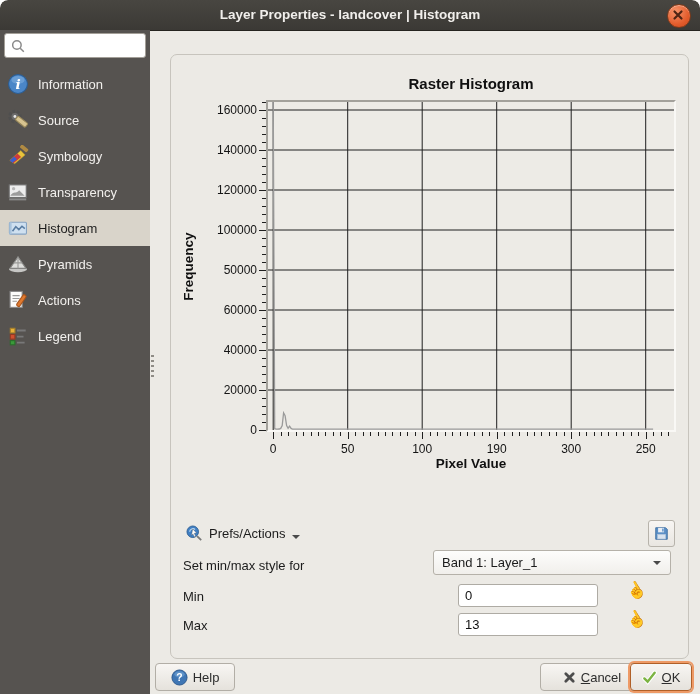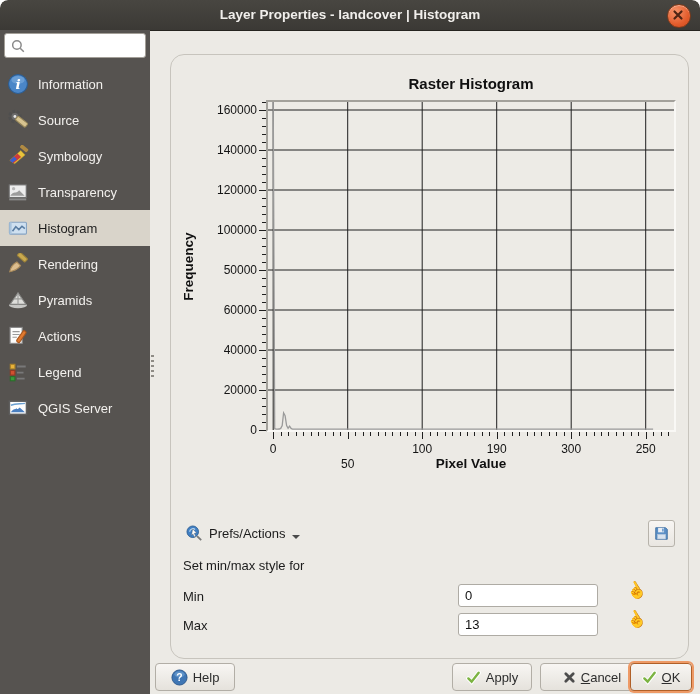--- a/index.html
+++ b/index.html
@@ -23,21 +23,21 @@
     font-size:12px;font-family:inherit;background:transparent;color:#222;}
   .nav{position:absolute;left:0;top:36px;right:0;}
   .nav-item{height:36px;display:flex;align-items:center;gap:9px;padding-left:7px;
     color:#f2f0ed;font-size:13px;cursor:pointer;}
   .nav-item.selected{background:#d9d4ca;color:#1d1d1d;}
   .nico{width:22px;height:22px;flex:0 0 22px;}
   .splitter{position:absolute;left:151px;top:355px;width:3px;height:24px;
     background:repeating-linear-gradient(#8f8c86 0 2px,transparent 2px 5px);}
   
   .frame{position:absolute;left:170px;top:54px;width:519px;height:605px;box-sizing:border-box;
-    border:1px solid #c7c4bd;border-radius:14px;background:#eceae5;}
+    border:1px solid #c7c4bd;border-radius:7px;background:#eceae5;}
   .chart-title{position:absolute;left:95px;top:20px;width:410px;text-align:center;
     font-weight:bold;font-size:15px;color:#101010;}
   .plot-canvas{position:absolute;left:95px;top:45px;width:410px;height:332px;box-sizing:border-box;
     background:#edebe6;border-top:2px solid #a3a19b;border-left:2px solid #a3a19b;
     border-right:2px solid #f9f8f5;border-bottom:2px solid #f9f8f5;}
   .plot-canvas svg{display:block;overflow:hidden;}
   .tick{position:absolute;background:#1f1f1f;}
   .ylab-num{position:absolute;left:0;width:86px;text-align:right;font-size:12px;color:#141414;}
   .xlab-num{position:absolute;width:40px;text-align:center;font-size:12px;color:#141414;}
   .y-axis-label{position:absolute;left:-58px;top:204px;width:150px;text-align:center;
@@ -137,27 +137,20 @@
 
       <div class="nav-item selected">
         <svg class="nico" viewBox="0 0 20 20">
           <rect x="2.2" y="4.8" width="15.5" height="10.8" rx="1" fill="#cfe0f0" stroke="#86a3c2"></rect>
           <rect x="2.2" y="4.8" width="2" height="10.8" fill="#a9c4de"></rect>
           <polyline points="5,13 8,8.8 10.8,11.4 13.6,8.4 16.2,10.6" fill="none" stroke="#5a7da2" stroke-width="1.4"></polyline>
         </svg>
         <span>Histogram</span>
       </div>
 
-      <div class="nav-item">
-        <svg class="nico" viewBox="0 0 20 20">
-          <rect x="9" y="1.5" width="9.5" height="4" rx="1" transform="rotate(42 13.5 4)" fill="#c9a94e" stroke="#99803a"></rect>
-          <path d="M2.5 17 C3.5 11.5 6.5 9.5 9 8.2 L12.3 11.5 C10.5 14 8 16 2.5 17 Z" fill="#dcbd8e" stroke="#a8895a"></path>
-        </svg>
-        <span>Rendering</span>
-      </div>
 
       <div class="nav-item">
         <svg class="nico" viewBox="0 0 20 20">
           <ellipse cx="10" cy="14.8" rx="8.2" ry="2.6" fill="#c6c6c4"></ellipse>
           <path d="M10 3.5 L17.3 14 L2.7 14 Z" fill="#dededb" stroke="#858583"></path>
           <path d="M10 3.5 L10 14 M6.3 9 L13.7 9" stroke="#9a9a98" fill="none"></path>
         </svg>
         <span>Pyramids</span>
       </div>
 
@@ -173,28 +166,20 @@
       <div class="nav-item">
         <svg class="nico" viewBox="0 0 20 20">
           <rect x="3" y="3" width="4.2" height="4.2" fill="#e8b23a" stroke="#a8812a"></rect>
           <rect x="3" y="8.6" width="4.2" height="4.2" fill="#d05030" stroke="#953a22"></rect>
           <rect x="3" y="14.2" width="4.2" height="3.8" fill="#3a9a3a" stroke="#2a6e2a"></rect>
           <path d="M9 5 h8 M9 10.6 h6 M9 16 h7" stroke="#787878" stroke-width="1.7"></path>
         </svg>
         <span>Legend</span>
       </div>
 
-      <div class="nav-item">
-        <svg class="nico" viewBox="0 0 20 20">
-          <rect x="2.2" y="3.8" width="15.5" height="12" fill="#fdfdfd" stroke="#5f5f5f" stroke-width="1.4"></rect>
-          <path d="M3.5 13.8 C6.5 9 9 12.5 11.5 9.5 L16.3 13.8 Z" fill="#4a7fc0"></path>
-          <path d="M3.5 7.5 C8 5.5 12 6.5 16.3 5.8" stroke="#6a9fd0" fill="none" stroke-width="1.3"></path>
-        </svg>
-        <span>QGIS Server</span>
-      </div>
 
     </div>
   </div>
 
   <div class="splitter"></div>
 
   <div class="frame">
 
     <div class="chart-title">Raster Histogram</div>
 
@@ -268,21 +253,21 @@
         <div class="tick" style="left:91px;top:111.0px;width:4px;height:1px"></div>
         <div class="tick" style="left:91px;top:103.0px;width:4px;height:1px"></div>
         <div class="tick" style="left:91px;top:87.0px;width:4px;height:1px"></div>
         <div class="tick" style="left:91px;top:79.0px;width:4px;height:1px"></div>
         <div class="tick" style="left:91px;top:71.0px;width:4px;height:1px"></div>
         <div class="tick" style="left:91px;top:63.0px;width:4px;height:1px"></div>
         <div class="tick" style="left:91px;top:47.0px;width:4px;height:1px"></div>
         <div class="tick" style="left:102.2px;top:377px;width:1px;height:7px"></div>
         <div class="xlab-num" style="left:82.2px;top:387px">0</div>
         <div class="tick" style="left:176.7px;top:377px;width:1px;height:7px"></div>
-        <div class="xlab-num" style="left:156.7px;top:402px">50</div>
+        <div class="xlab-num" style="left:156.7px;top:387px">50</div>
         <div class="tick" style="left:251.2px;top:377px;width:1px;height:7px"></div>
         <div class="xlab-num" style="left:231.2px;top:387px">100</div>
         <div class="tick" style="left:325.7px;top:377px;width:1px;height:7px"></div>
         <div class="xlab-num" style="left:305.7px;top:387px">190</div>
         <div class="tick" style="left:400.2px;top:377px;width:1px;height:7px"></div>
         <div class="xlab-num" style="left:380.2px;top:387px">300</div>
         <div class="tick" style="left:474.7px;top:377px;width:1px;height:7px"></div>
         <div class="xlab-num" style="left:454.7px;top:387px">250</div>
         <div class="tick" style="left:109.7px;top:377px;width:1px;height:4px"></div>
         <div class="tick" style="left:117.1px;top:377px;width:1px;height:4px"></div>
@@ -351,20 +336,24 @@
     <div class="save-btn">
       <svg width="17" height="17" viewBox="0 0 20 20">
         <path d="M3.2 3.2 h11.6 l2 2 v11.6 h-13.6 Z" fill="#5b8fc6" stroke="#3a6a9e"></path>
         <rect x="6" y="3.4" width="7" height="5.2" fill="#e8eef5"></rect>
         <rect x="10.8" y="4.2" width="1.7" height="3.5" fill="#5b8fc6"></rect>
         <rect x="5.4" y="11" width="9.4" height="5.4" fill="#d7e2ee" stroke="#b5c6da" stroke-width=".6"></rect>
       </svg>
     </div>
 
     <div class="ctl-label" style="left:12px;top:503px;">Set min/max style for</div>
+    <div class="combo">
+      <span>Band 1: Layer_1</span>
+      <span class="menu-arrow"></span>
+    </div>
 
     <div class="ctl-label" style="left:12px;top:534px;">Min</div>
     <input class="val-input" style="top: 529px;" value="0">
     <div class="hand-icon" style="top:528px;">☝</div>
 
     <div class="ctl-label" style="left:12px;top:563px;">Max</div>
     <input class="val-input" style="top: 558px;" value="13">
     <div class="hand-icon" style="top:557px;">☝</div>
 
   </div>
@@ -372,27 +361,20 @@
   <button class="btn" style="left:155px;width:80px;">
     <svg width="17" height="17" viewBox="0 0 18 18">
       <circle cx="9" cy="9" r="8" fill="#3f76b4" stroke="#2a578c"></circle>
       <ellipse cx="9" cy="5.6" rx="5.4" ry="3.2" fill="#79a9d9" opacity=".55"></ellipse>
       <text x="9" y="13" text-anchor="middle" font-size="11" font-weight="bold" fill="#fff" font-family="Liberation Sans, sans-serif">?</text>
     </svg>
     <span>Help</span>
   </button>
 
 
-  <button class="btn" style="left:452px;width:80px;">
-    <svg width="15" height="15" viewBox="0 0 16 16">
-      <path d="M2.5 9 L6 12.5 L13.5 3" fill="none" stroke="#ffffff" stroke-width="4.6" stroke-linecap="round"></path>
-      <path d="M2.5 9 L6 12.5 L13.5 3" fill="none" stroke="#7cb342" stroke-width="2.6" stroke-linecap="round"></path>
-    </svg>
-    <span>Apply</span>
-  </button>
 
   <button class="btn" style="left:540px;width:104px;text-align:center;">
     <svg width="13" height="13" viewBox="0 0 14 14">
       <path d="M3 3 L11 11 M11 3 L3 11" stroke="#4d4d4d" stroke-width="3" stroke-linecap="round"></path>
     </svg>
     <span><u>C</u>ancel</span>
   </button>
 
   <button class="btn btn-default" style="left:630px;width:62px;">
     <svg width="15" height="15" viewBox="0 0 16 16">

